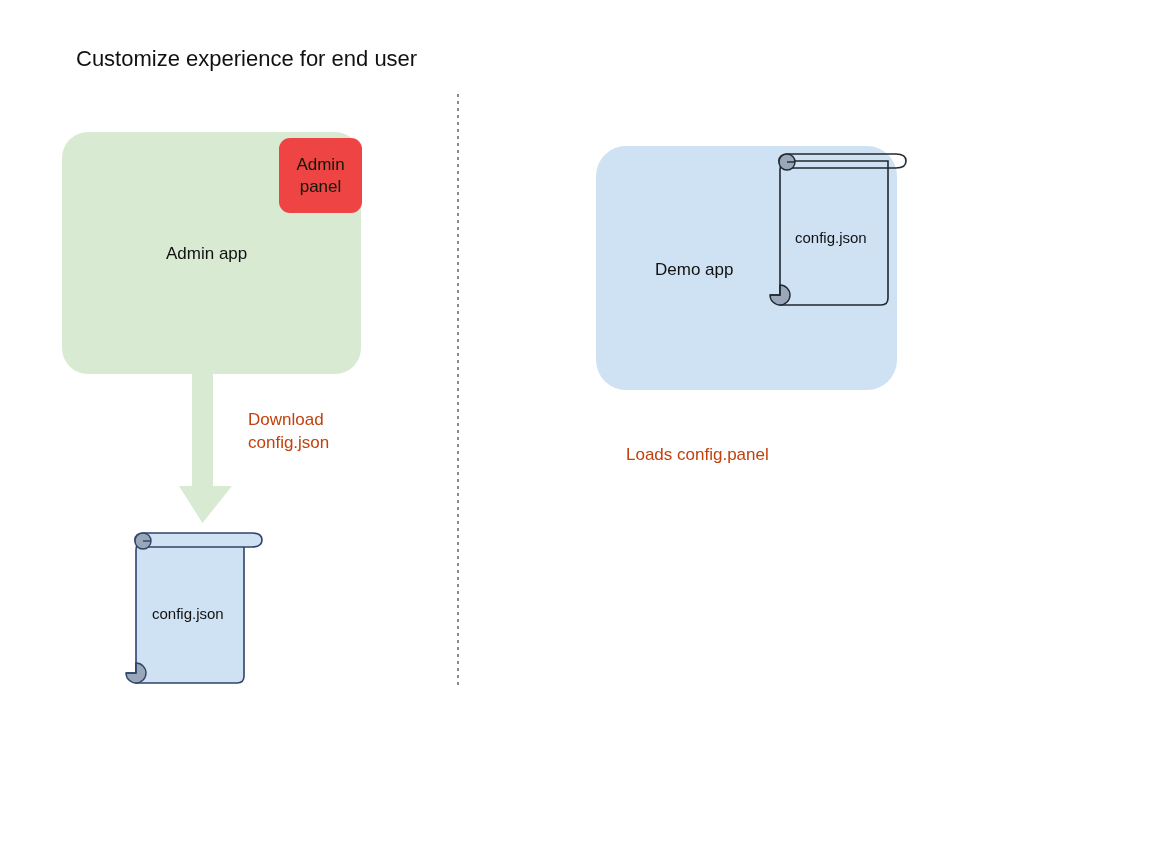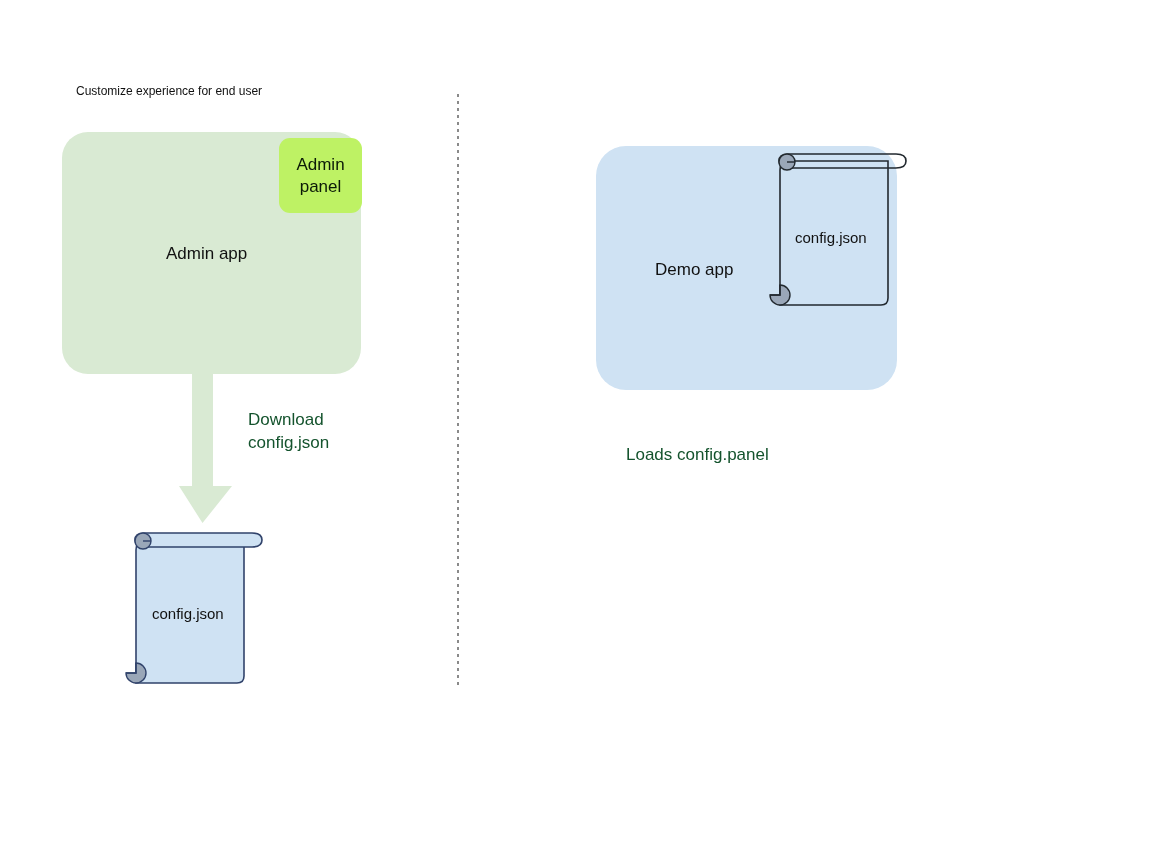--- a/index.html
+++ b/index.html
@@ -20,34 +20,33 @@
   .canvas {
     position: absolute;
     inset: 0;
     width: 1152px;
     height: 864px;
   }
 
   
   .col-title {
     position: absolute;
-    font-size: 12px;
+    font-size: 22px;
     line-height: 22px;
     color: #111111;
     white-space: nowrap;
-    margin-top: 32px;
   }
   #title-left  { left: 76px;  top: 48px; }
   #title-right { left: 604px; top: 48px; }
 
   .caption {
     position: absolute;
     font-size: 17px;
     line-height: 23px;
-    color: #14532d;
+    color: #c2410c;
     white-space: pre-line;
   }
   #arrow-caption { left: 248px; top: 408px; }
   #loads-caption { left: 626px; top: 443px; }
 
   
   .app-box {
     position: absolute;
     box-sizing: border-box;
     border-radius: 26px;
@@ -76,21 +75,21 @@
   }
   #admin-app-label { left: 166px; top: 243px; }
   #demo-app-label  { left: 655px; top: 259px; }
 
   #admin-panel-badge {
     position: absolute;
     left: 279px;
     top: 138px;
     width: 83px;
     height: 75px;
-    background: #bef264;
+    background: #ef4444;
     border-radius: 11px;
     display: flex;
     align-items: center;
     justify-content: center;
     text-align: center;
   }
   #admin-panel-badge .badge-text {
     font-size: 17px;
     line-height: 22px;
     color: #0b1a07;

